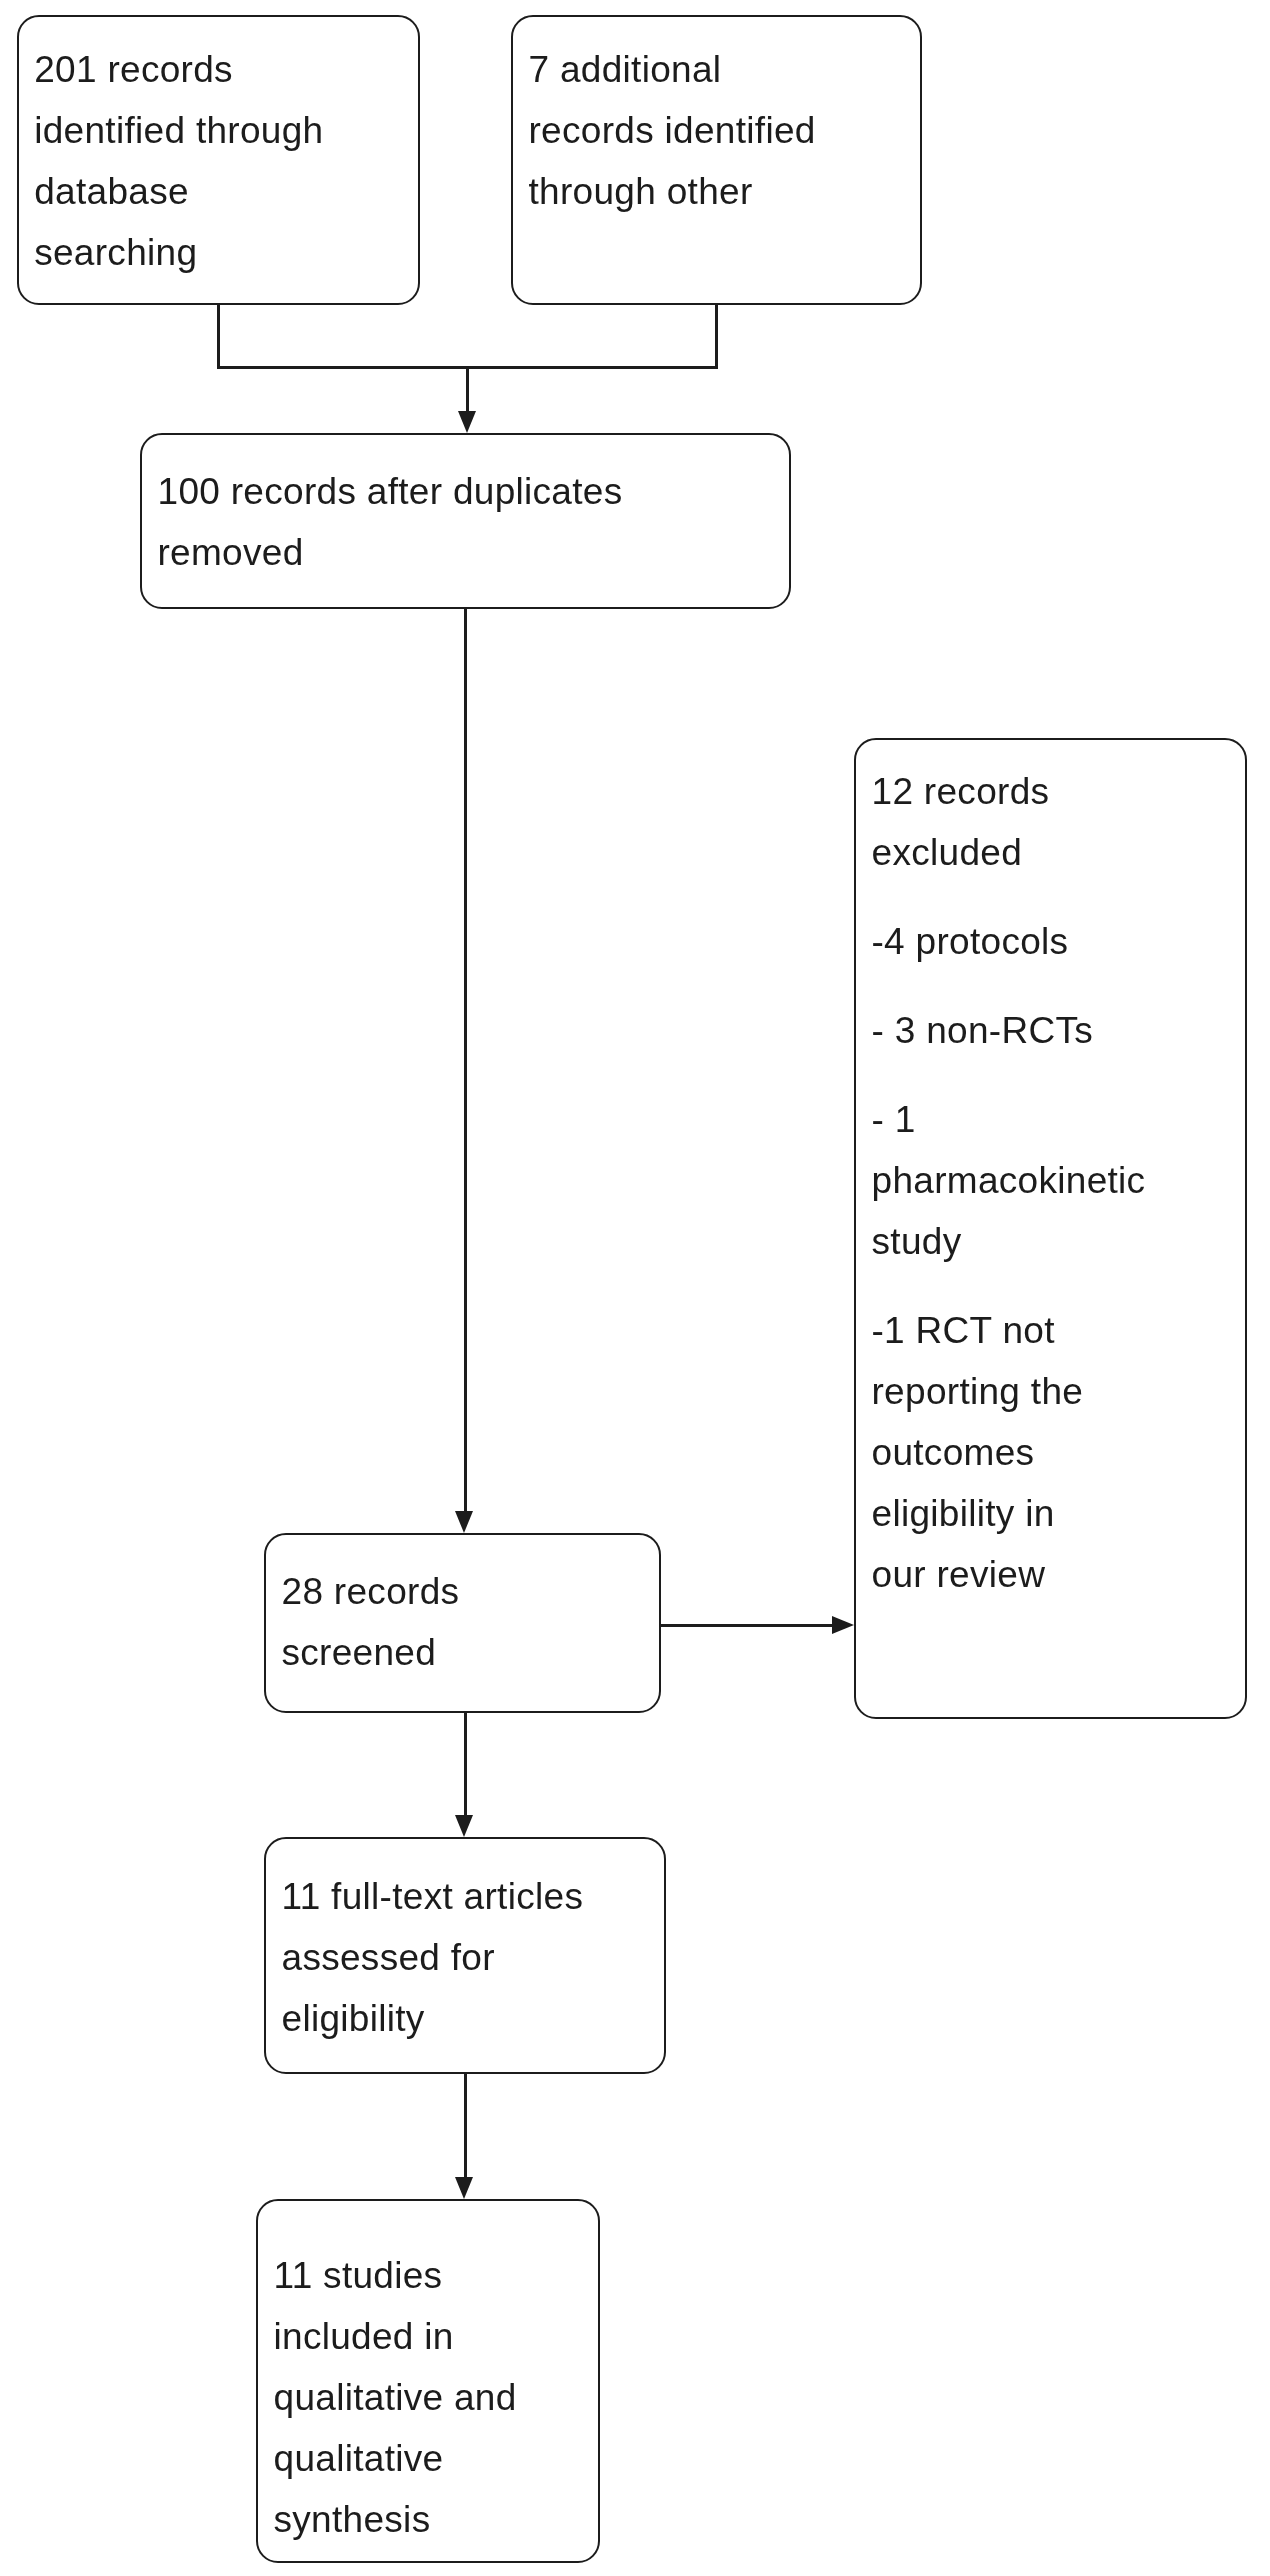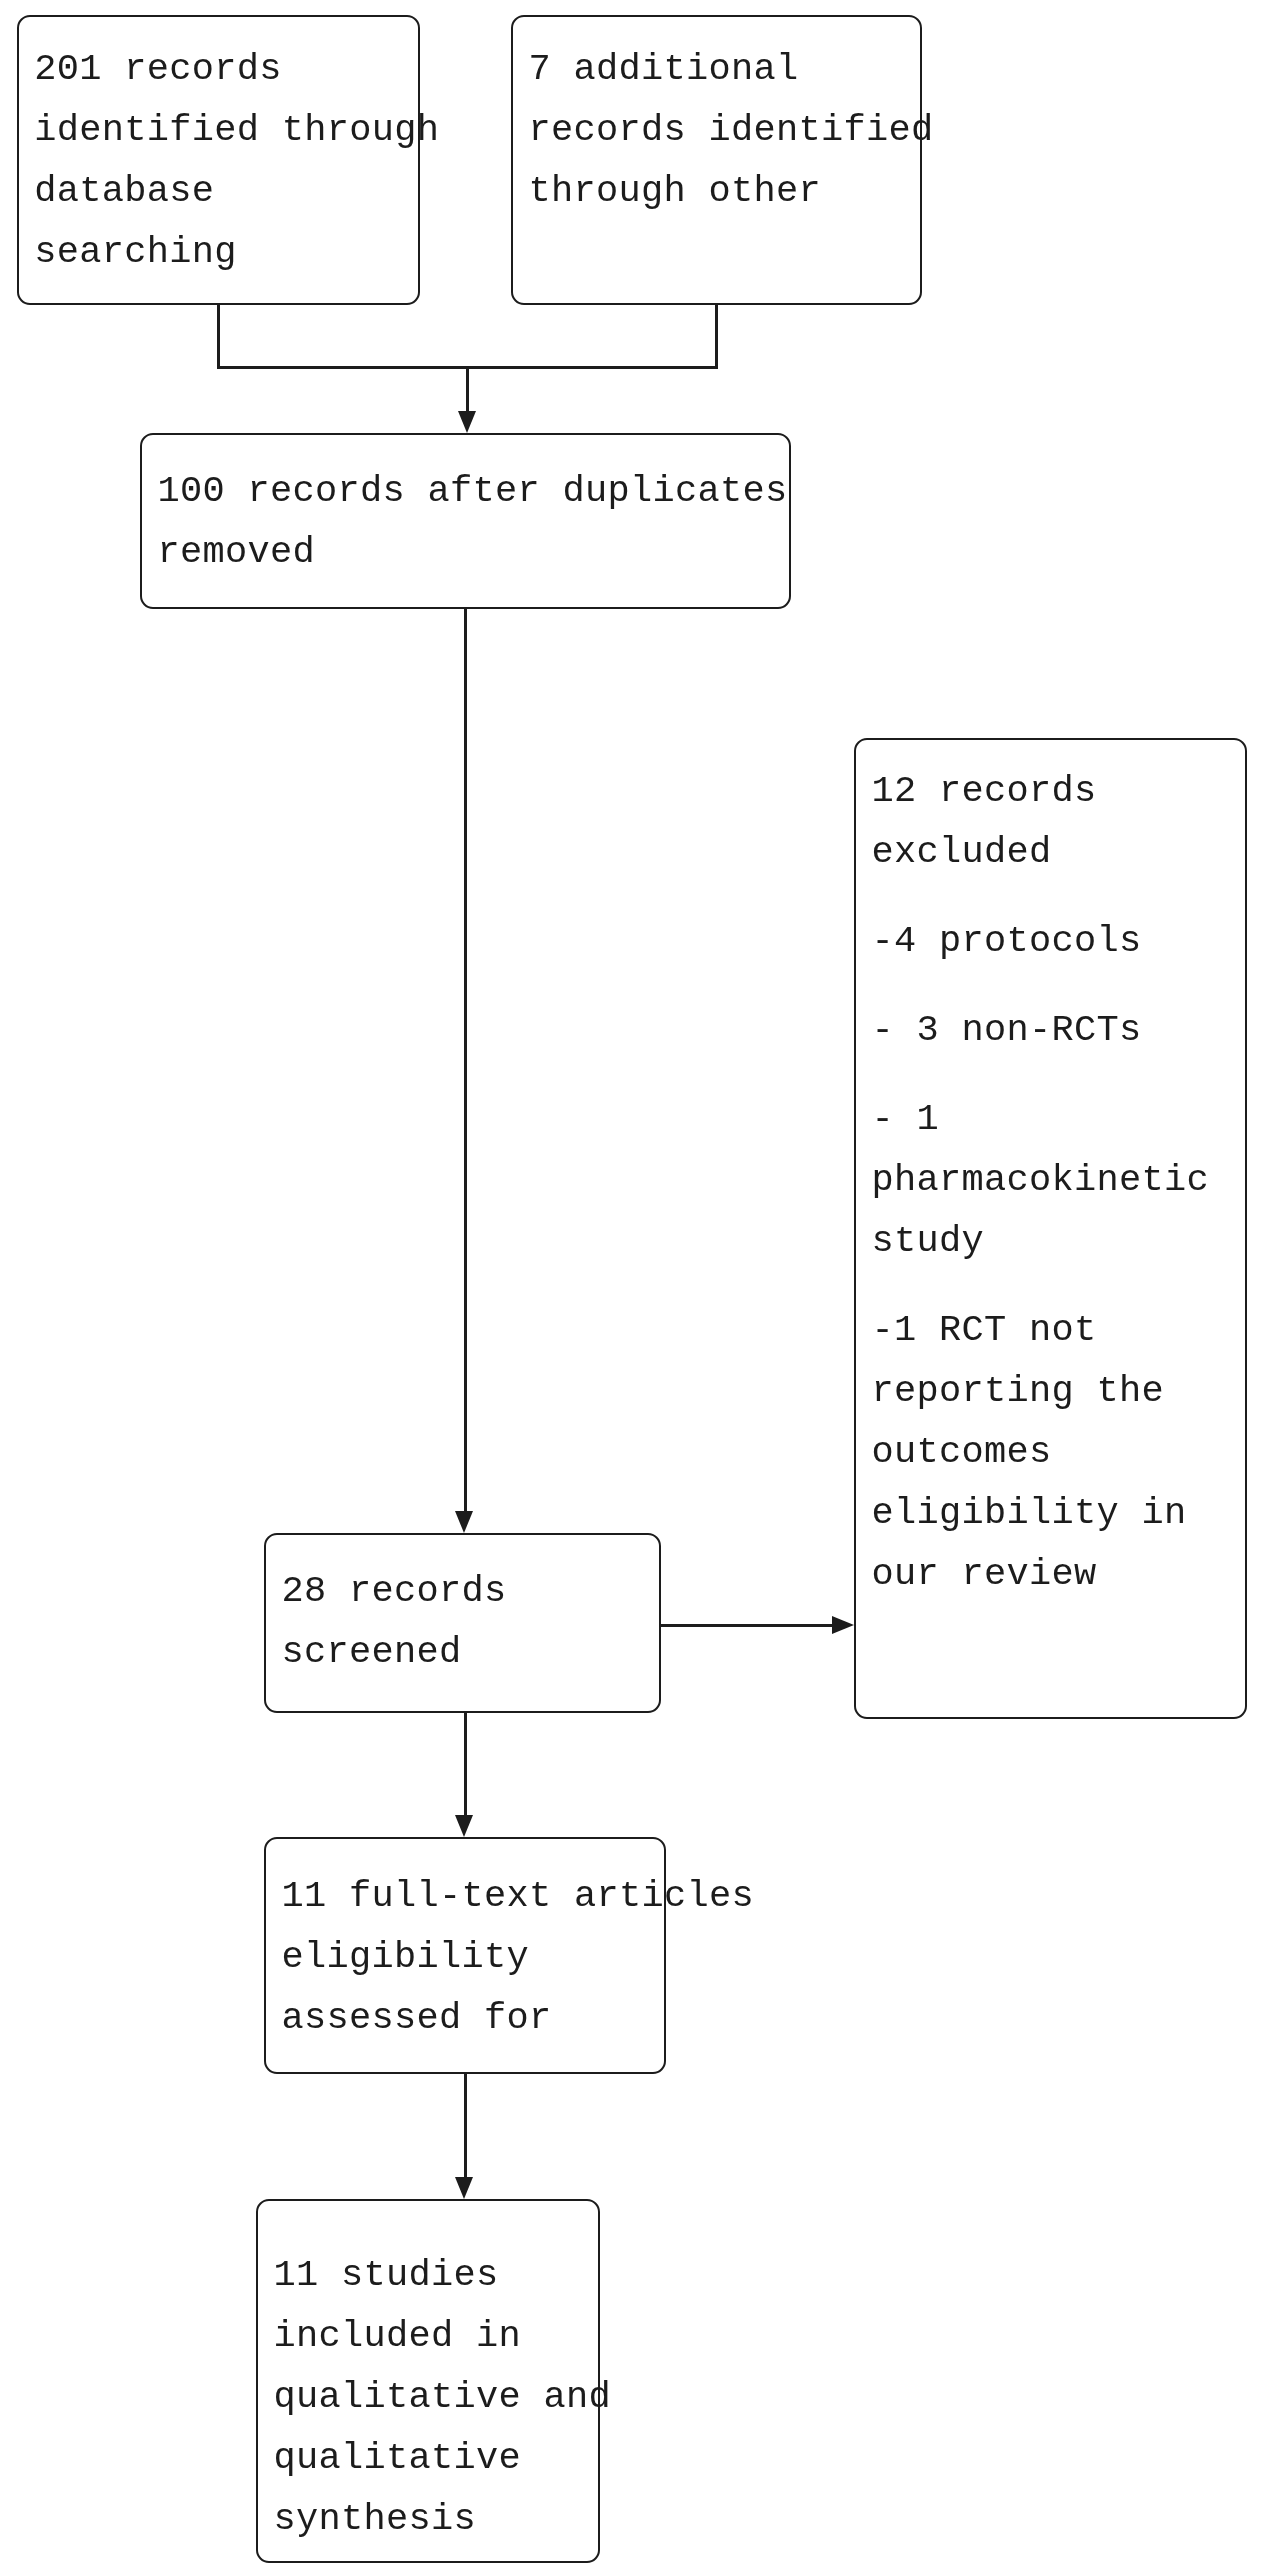--- a/index.html
+++ b/index.html
@@ -12,27 +12,26 @@
     width:1271px;
     height:2576px;
     background:var(--background);
     font-family:"Liberation Sans", sans-serif;
     color:var(--ink);
   }
   .box{
     position:absolute;
     box-sizing:border-box;
     border:2.6px solid var(--ink);
-    border-radius:13px;
+    border-radius:22px;
     background:var(--background);
     font-size:37px;
     line-height:61px;
     padding:22px 13px 6.4px 15.5px;
     letter-spacing:0.3px;
-    font-family:Liberation Mono, monospace;
   }
   .line{white-space:nowrap;}
   .para{margin:0 0 28px 0;}
   .para:last-child{margin-bottom:0;}
   .vline{position:absolute;width:2.6px;background:var(--ink);}
   .hline{position:absolute;height:2.6px;background:var(--ink);}
   .arrow-down{
     position:absolute;width:0;height:0;
     border-left:9.7px solid transparent;
     border-right:9.7px solid transparent;
@@ -108,22 +107,22 @@
   </div>
 
   <div class="hline" style="left:661px;top:1624px;width:171px;"></div>
   <div class="arrow-right" style="left:832px;top:1616px;"></div>
 
   <div class="vline" style="left:464px;top:1713px;height:102px;"></div>
   <div class="arrow-down" style="left:455px;top:1815px;"></div>
 
   <div class="box" style="left:264px;top:1837px;width:402px;height:237px;padding-top:27px;">
     <div class="line">11 full-text articles</div>
+    <div class="line">assessed for</div>
     <div class="line">eligibility</div>
-    <div class="line">assessed for</div>
   </div>
 
   <div class="vline" style="left:464px;top:2074px;height:104px;"></div>
   <div class="arrow-down" style="left:455px;top:2177px;"></div>
 
   <div class="box" style="left:256px;top:2199px;width:344px;height:364px;padding-top:44px;">
     <div class="line">11 studies</div>
     <div class="line">included in</div>
     <div class="line">qualitative and</div>
     <div class="line">qualitative</div>

